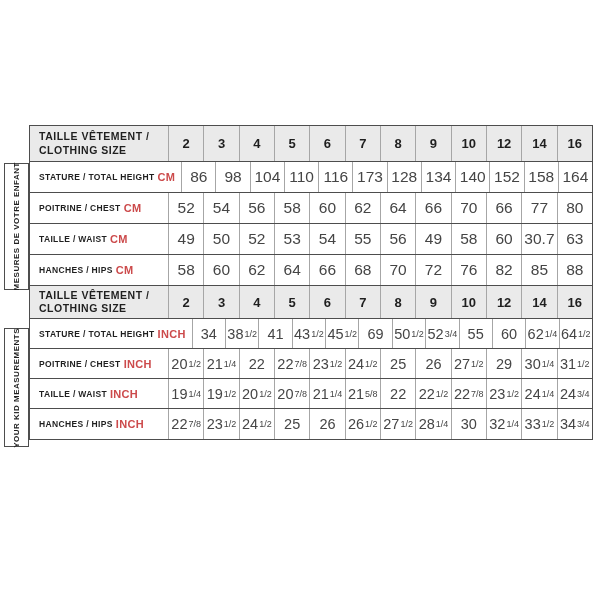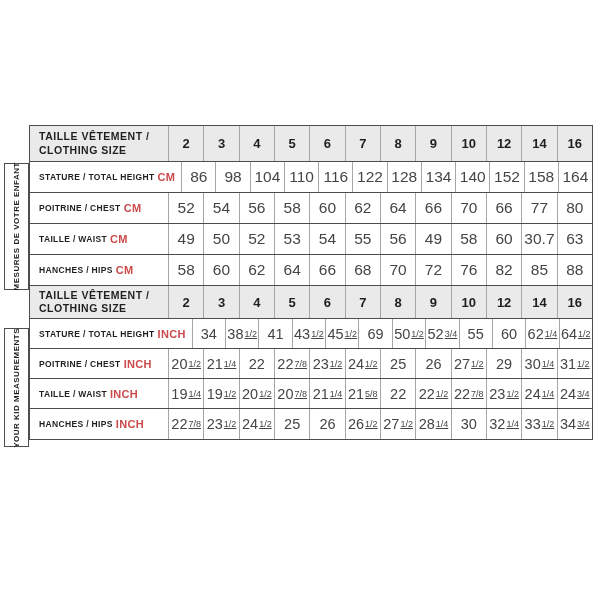--- a/index.html
+++ b/index.html
@@ -41,21 +41,21 @@
   .hl-line{font-size:10.5px;font-weight:bold;letter-spacing:.5px;line-height:1.25;
     color:var(--textdark);white-space:nowrap;}
   .mlabel{font-size:8.5px;font-weight:bold;letter-spacing:.35px;color:var(--textdark);
     white-space:nowrap;}
   .unit{font-size:11px;font-weight:bold;letter-spacing:.3px;color:var(--accent);
     white-space:nowrap;margin-left:3px;}
   .num-cell{flex:1 1 0;justify-content:center;white-space:nowrap;}
   .header-row .num-cell{font-size:13px;font-weight:bold;color:var(--textdark);}
   .data-row .num-cell{font-size:15.5px;font-weight:400;color:var(--valgray);}
   .rin.data-row .num-cell{font-size:14.5px;}
-  .frac{font-size:9px;margin-left:1px;color:var(--valgray);text-decoration:underline;}
+  .frac{font-size:9px;margin-left:1px;color:var(--valgray);}
 </style>
 </head>
 <body>
 
 <div class="canvas">
 
   <div class="sidebar sidebar-cm">
     <span class="vtext">MESURES DE VOTRE ENFANT</span>
   </div>
 
@@ -85,21 +85,21 @@
       <div class="row data-row rcm">
         <div class="cell label-cell">
           <span class="mlabel">STATURE / TOTAL HEIGHT</span>
           <span class="unit">CM</span>
         </div>
         <div class="cell num-cell">86</div>
         <div class="cell num-cell">98</div>
         <div class="cell num-cell">104</div>
         <div class="cell num-cell">110</div>
         <div class="cell num-cell">116</div>
-        <div class="cell num-cell">122</div>
+        <div class="cell num-cell">173</div>
         <div class="cell num-cell">128</div>
         <div class="cell num-cell">134</div>
         <div class="cell num-cell">140</div>
         <div class="cell num-cell">152</div>
         <div class="cell num-cell">158</div>
         <div class="cell num-cell">164</div>
       </div>
       <div class="row data-row rcm">
         <div class="cell label-cell">
           <span class="mlabel">POITRINE / CHEST</span>

